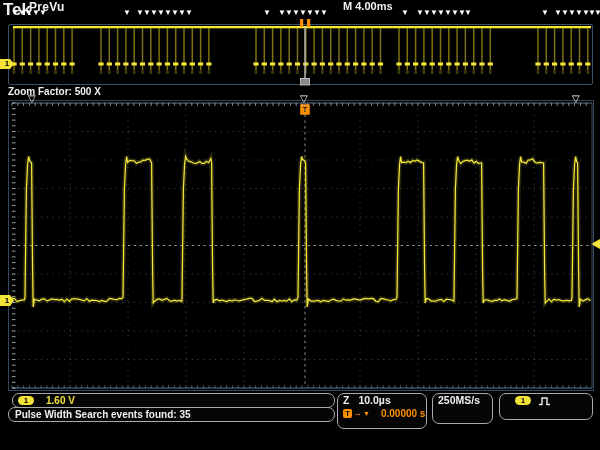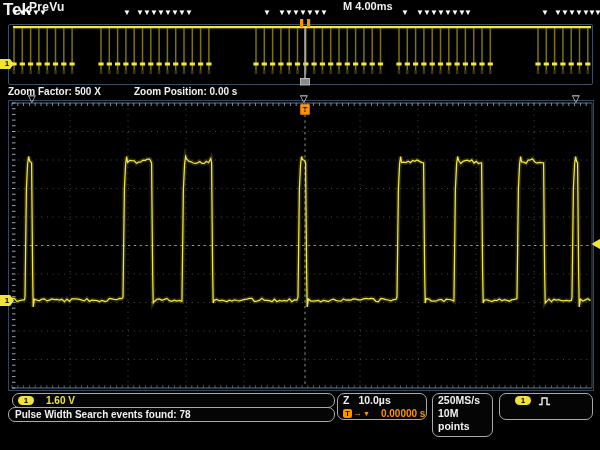--- a/index.html
+++ b/index.html
@@ -26,30 +26,30 @@
   #trigarrow{left:591px;top:239px;width:9px;height:10px;background:#f2e33b;
     clip-path:polygon(0 50%,100% 0,100% 100%);}
   .box{position:absolute;background:#050505;border:1px solid #aaa;border-radius:7px;color:#f0f0f0;}
   #ch1box{left:12px;top:393px;width:321px;height:13px;display:flex;align-items:center;}
   #ch1box .bdg{margin-left:5px;}
   .bdg{display:inline-block;width:16px;height:9px;background:#f2e33b;color:#000;border-radius:5px;
     font-size:8px;font-weight:bold;text-align:center;line-height:9.5px;}
   #ch1val{margin-left:12px;color:#f2e33b;font-size:10px;font-weight:bold;}
   #searchbox{left:8px;top:407px;width:325px;height:13px;font-size:10px;font-weight:bold;
     line-height:13px;padding-left:6px;width:319px;}
-  #zbox{left:337px;top:393px;width:90px;height:27px;padding-left:5px;box-sizing:border-box;}
+  #zbox{left:337px;top:393px;width:90px;height:36px;padding-left:5px;box-sizing:border-box;}
   #zbox .l1{font-size:10.5px;font-weight:bold;line-height:13px;}
   #zbox .l1 .val{margin-left:9px;}
   #zbox .l2{display:flex;align-items:center;height:12px;color:#ff9000;}
   #zbox .tsq{display:inline-block;width:9px;height:9px;background:#ff9000;color:#000;
     font-size:7.5px;font-weight:bold;text-align:center;line-height:9px;border-radius:2px;}
   #zbox .arr{font-size:9px;line-height:9px;margin:0 1px;}
   #zbox .dtri{font-size:7px;line-height:9px;}
   #zbox .dval{font-size:10px;font-weight:bold;margin-left:11px;}
-  #acqbox{left:432px;top:393px;width:61px;height:44px;font-size:10.5px;font-weight:bold;
+  #acqbox{left:432px;top:393px;width:61px;height:31px;font-size:10.5px;font-weight:bold;
     line-height:13px;padding-left:5px;box-sizing:border-box;}
   #critbox{left:499px;top:393px;width:94px;height:27px;box-sizing:border-box;}
   #critbox .l1{display:flex;align-items:center;height:13px;padding-left:15px;}
   #critbox .l2{font-size:10.5px;font-weight:bold;line-height:12px;padding-left:13px;}
   #critbox svg{margin-left:7px;}
   #scopesvg{left:0;top:0;}
 </style>
 </head>
 <body>
 
@@ -97,21 +97,20 @@
       <span class="tri" style="left: 575px;">▼</span>
       <span class="tri" style="left: 582px;">▼</span>
       <span class="tri" style="left: 588px;">▼</span>
       <span class="tri" style="left: 594px;">▼</span>
     </div>
 
   <div class="abs" id="ovpanel"></div>
   <div class="chbadge" id="ovbadge">1</div>
 
   <span class="abs txt" id="zoomfactor">Zoom Factor: 500 X</span>
-  <span class="abs txt" id="zoompos">Zoom Position: 0.00 s</span>
 
   <div class="abs" id="mainpanel"></div>
   <div class="abs" id="mainmarks">
       <span class="holo" style="left: 28px;">▽</span>
       <span class="holo" style="left: 300px;">▽</span>
       <span class="holo" style="left: 572px;">▽</span>
     </div>
   <div class="abs" id="tmark">T</div>
   <div class="chbadge" id="mainbadge">1</div>
   <div class="abs" id="trigarrow"></div>
@@ -568,36 +567,35 @@
       <line x1="12" y1="387.9999999999995" x2="15.5" y2="387.9999999999995" stroke="#b9cede" stroke-width="0.9" opacity="0.9"></line>
       <path d="M12.0,298.3L14.5,298.5L17.0,301.6L19.5,300.7L22.0,300.1L24.5,299.7L25,297L26.4,189L27.6,164L28.6,156.5L29.6,160.9L31.6,163L32.6,270L33.2,307L34.4,299.1L36.9,300.2L39.4,300.8L41.9,299.2L44.4,298.8L46.9,300.9L49.4,300.1L51.9,299.0L54.4,299.6L56.9,299.3L59.4,300.1L61.9,299.3L64.4,301.6L66.9,299.1L69.4,301.3L71.9,298.9L74.4,298.8L76.9,298.8L79.4,299.3L81.9,300.2L84.4,300.9L86.9,298.6L89.4,301.4L91.9,300.2L94.4,300.4L96.9,300.6L99.4,301.6L101.9,300.4L104.4,301.4L106.9,301.1L109.4,298.4L111.9,298.9L114.4,299.5L116.9,299.7L119.4,298.4L121.9,298.6L123,297L124.4,189L125.6,164L126.6,156.5L127.6,162.4L129.8,160.3L132.0,160.6L134.2,160.8L136.4,163.3L138.6,162.1L140.8,162.0L143.0,160.1L145.2,160.3L147.4,159.1L149.6,159.1L151.6,163L152.6,270L153.2,303L154.4,301.4L156.9,299.4L159.4,298.9L161.9,300.4L164.4,299.4L166.9,298.4L169.4,300.6L171.9,301.4L174.4,300.2L176.9,301.1L179.4,300.5L181.9,301.4L182,297L183.4,189L184.6,164L185.6,156.5L186.6,159.0L188.8,161.2L191.0,161.8L193.2,163.0L195.4,163.4L197.6,162.8L199.8,161.5L202.0,163.4L204.2,163.4L206.4,161.3L208.6,162.7L210.8,158.4L211.6,163L212.6,270L213.2,303L214.4,300.1L216.9,299.4L219.4,300.8L221.9,300.2L224.4,300.9L226.9,301.6L229.4,300.2L231.9,301.1L234.4,299.8L236.9,300.5L239.4,300.8L241.9,300.2L244.4,299.4L246.9,299.1L249.4,298.3L251.9,298.4L254.4,301.5L256.9,301.1L259.4,300.4L261.9,298.3L264.4,300.4L266.9,300.3L269.4,300.7L271.9,301.7L274.4,299.2L276.9,301.7L279.4,300.5L281.9,301.0L284.4,300.4L286.9,301.1L289.4,298.8L291.9,301.7L294.4,300.0L296.9,300.2L298,297L299.4,189L300.6,164L301.6,156.5L302.6,159.6L304.8,160.6L305.6,163L306.6,270L307.2,307L308.4,299.0L310.9,301.1L313.4,301.2L315.9,300.8L318.4,300.5L320.9,301.7L323.4,300.4L325.9,300.8L328.4,301.5L330.9,300.0L333.4,299.1L335.9,300.3L338.4,301.0L340.9,301.2L343.4,298.9L345.9,300.2L348.4,299.9L350.9,300.1L353.4,298.9L355.9,299.2L358.4,299.8L360.9,299.9L363.4,298.9L365.9,298.3L368.4,298.9L370.9,298.4L373.4,298.7L375.9,301.3L378.4,301.6L380.9,298.5L383.4,298.9L385.9,299.7L388.4,300.0L390.9,300.8L393.4,299.6L395.9,299.5L397,297L398.4,189L399.6,164L400.6,156.5L401.6,162.5L403.8,162.1L406.0,162.6L408.2,161.2L410.4,162.6L412.6,160.5L414.8,161.3L417.0,159.9L419.2,161.1L421.4,162.4L423.6,163L424.6,270L425.2,303L426.4,298.6L428.9,299.2L431.4,301.1L433.9,301.1L436.4,300.9L438.9,299.8L441.4,299.5L443.9,301.4L446.4,299.2L448.9,299.5L451.4,299.9L453.9,301.1L454,297L455.4,189L456.6,164L457.6,156.5L458.6,160.5L460.8,163.5L463.0,161.3L465.2,160.7L467.4,160.2L469.6,161.2L471.8,159.9L474.0,163.0L476.2,161.4L478.4,163.5L480.6,162.8L481.6,163L482.6,270L483.2,303L484.4,300.0L486.9,299.8L489.4,300.7L491.9,301.5L494.4,300.2L496.9,300.5L499.4,298.9L501.9,300.7L504.4,299.6L506.9,300.4L509.4,301.2L511.9,299.6L514.4,299.3L516.9,298.6L517,297L518.4,189L519.6,164L520.6,156.5L521.6,162.0L523.8,162.2L526.0,163.4L528.2,160.1L530.4,159.8L532.6,158.8L534.8,162.1L537.0,163.2L539.2,162.5L541.4,162.7L543.6,163L544.6,270L545.2,303L546.4,301.6L548.9,299.1L551.4,301.6L553.9,299.3L556.4,300.1L558.9,299.6L561.4,300.7L563.9,300.9L566.4,300.4L568.9,300.8L571.4,300.4L572,297L573.4,189L574.6,164L575.6,156.5L576.6,161.4L577.6,163L578.6,270L579.2,307L580.4,299.2L582.9,301.1L585.4,299.9L587.9,298.8L590.4,300.8" fill="none" stroke="#f5e93c" stroke-width="4.5" opacity="0.16"></path>
       <path d="M12.0,298.3L14.5,298.5L17.0,301.6L19.5,300.7L22.0,300.1L24.5,299.7L25,297L26.4,189L27.6,164L28.6,156.5L29.6,160.9L31.6,163L32.6,270L33.2,307L34.4,299.1L36.9,300.2L39.4,300.8L41.9,299.2L44.4,298.8L46.9,300.9L49.4,300.1L51.9,299.0L54.4,299.6L56.9,299.3L59.4,300.1L61.9,299.3L64.4,301.6L66.9,299.1L69.4,301.3L71.9,298.9L74.4,298.8L76.9,298.8L79.4,299.3L81.9,300.2L84.4,300.9L86.9,298.6L89.4,301.4L91.9,300.2L94.4,300.4L96.9,300.6L99.4,301.6L101.9,300.4L104.4,301.4L106.9,301.1L109.4,298.4L111.9,298.9L114.4,299.5L116.9,299.7L119.4,298.4L121.9,298.6L123,297L124.4,189L125.6,164L126.6,156.5L127.6,162.4L129.8,160.3L132.0,160.6L134.2,160.8L136.4,163.3L138.6,162.1L140.8,162.0L143.0,160.1L145.2,160.3L147.4,159.1L149.6,159.1L151.6,163L152.6,270L153.2,303L154.4,301.4L156.9,299.4L159.4,298.9L161.9,300.4L164.4,299.4L166.9,298.4L169.4,300.6L171.9,301.4L174.4,300.2L176.9,301.1L179.4,300.5L181.9,301.4L182,297L183.4,189L184.6,164L185.6,156.5L186.6,159.0L188.8,161.2L191.0,161.8L193.2,163.0L195.4,163.4L197.6,162.8L199.8,161.5L202.0,163.4L204.2,163.4L206.4,161.3L208.6,162.7L210.8,158.4L211.6,163L212.6,270L213.2,303L214.4,300.1L216.9,299.4L219.4,300.8L221.9,300.2L224.4,300.9L226.9,301.6L229.4,300.2L231.9,301.1L234.4,299.8L236.9,300.5L239.4,300.8L241.9,300.2L244.4,299.4L246.9,299.1L249.4,298.3L251.9,298.4L254.4,301.5L256.9,301.1L259.4,300.4L261.9,298.3L264.4,300.4L266.9,300.3L269.4,300.7L271.9,301.7L274.4,299.2L276.9,301.7L279.4,300.5L281.9,301.0L284.4,300.4L286.9,301.1L289.4,298.8L291.9,301.7L294.4,300.0L296.9,300.2L298,297L299.4,189L300.6,164L301.6,156.5L302.6,159.6L304.8,160.6L305.6,163L306.6,270L307.2,307L308.4,299.0L310.9,301.1L313.4,301.2L315.9,300.8L318.4,300.5L320.9,301.7L323.4,300.4L325.9,300.8L328.4,301.5L330.9,300.0L333.4,299.1L335.9,300.3L338.4,301.0L340.9,301.2L343.4,298.9L345.9,300.2L348.4,299.9L350.9,300.1L353.4,298.9L355.9,299.2L358.4,299.8L360.9,299.9L363.4,298.9L365.9,298.3L368.4,298.9L370.9,298.4L373.4,298.7L375.9,301.3L378.4,301.6L380.9,298.5L383.4,298.9L385.9,299.7L388.4,300.0L390.9,300.8L393.4,299.6L395.9,299.5L397,297L398.4,189L399.6,164L400.6,156.5L401.6,162.5L403.8,162.1L406.0,162.6L408.2,161.2L410.4,162.6L412.6,160.5L414.8,161.3L417.0,159.9L419.2,161.1L421.4,162.4L423.6,163L424.6,270L425.2,303L426.4,298.6L428.9,299.2L431.4,301.1L433.9,301.1L436.4,300.9L438.9,299.8L441.4,299.5L443.9,301.4L446.4,299.2L448.9,299.5L451.4,299.9L453.9,301.1L454,297L455.4,189L456.6,164L457.6,156.5L458.6,160.5L460.8,163.5L463.0,161.3L465.2,160.7L467.4,160.2L469.6,161.2L471.8,159.9L474.0,163.0L476.2,161.4L478.4,163.5L480.6,162.8L481.6,163L482.6,270L483.2,303L484.4,300.0L486.9,299.8L489.4,300.7L491.9,301.5L494.4,300.2L496.9,300.5L499.4,298.9L501.9,300.7L504.4,299.6L506.9,300.4L509.4,301.2L511.9,299.6L514.4,299.3L516.9,298.6L517,297L518.4,189L519.6,164L520.6,156.5L521.6,162.0L523.8,162.2L526.0,163.4L528.2,160.1L530.4,159.8L532.6,158.8L534.8,162.1L537.0,163.2L539.2,162.5L541.4,162.7L543.6,163L544.6,270L545.2,303L546.4,301.6L548.9,299.1L551.4,301.6L553.9,299.3L556.4,300.1L558.9,299.6L561.4,300.7L563.9,300.9L566.4,300.4L568.9,300.8L571.4,300.4L572,297L573.4,189L574.6,164L575.6,156.5L576.6,161.4L577.6,163L578.6,270L579.2,307L580.4,299.2L582.9,301.1L585.4,299.9L587.9,298.8L590.4,300.8" fill="none" stroke="#f5e93c" stroke-width="1.25"></path>
     </svg>
 
   <div class="box" id="ch1box">
     <span class="bdg">1</span>
     <span id="ch1val">1.60 V</span>
   </div>
   <div class="box" id="searchbox">
-    <span>Pulse Width Search events found: 78</span>
+    <span>Pulse Width Search events found: 35</span>
   </div>
   <div class="box" id="zbox">
     <div class="l1">
       <span>Z</span><span class="val">10.0µs</span>
     </div>
     <div class="l2">
       <span class="tsq">T</span>
       <span class="arr">→</span>
       <span class="dtri">▼</span>
       <span class="dval">0.00000 s</span>
     </div>
   </div>
   <div class="box" id="acqbox">
     <div>250MS/s</div>
-    <div>10M points</div>
   </div>
   <div class="box" id="critbox">
     <div class="l1">
       <span class="bdg">1</span>
       <svg width="13" height="10">
         <path d="M1,8.5 h3 v-6.5 h5 v6.5 h3" stroke="#f0f0f0" stroke-width="1.4" fill="none"></path>
       </svg>
     </div>
   </div>
 </div>

